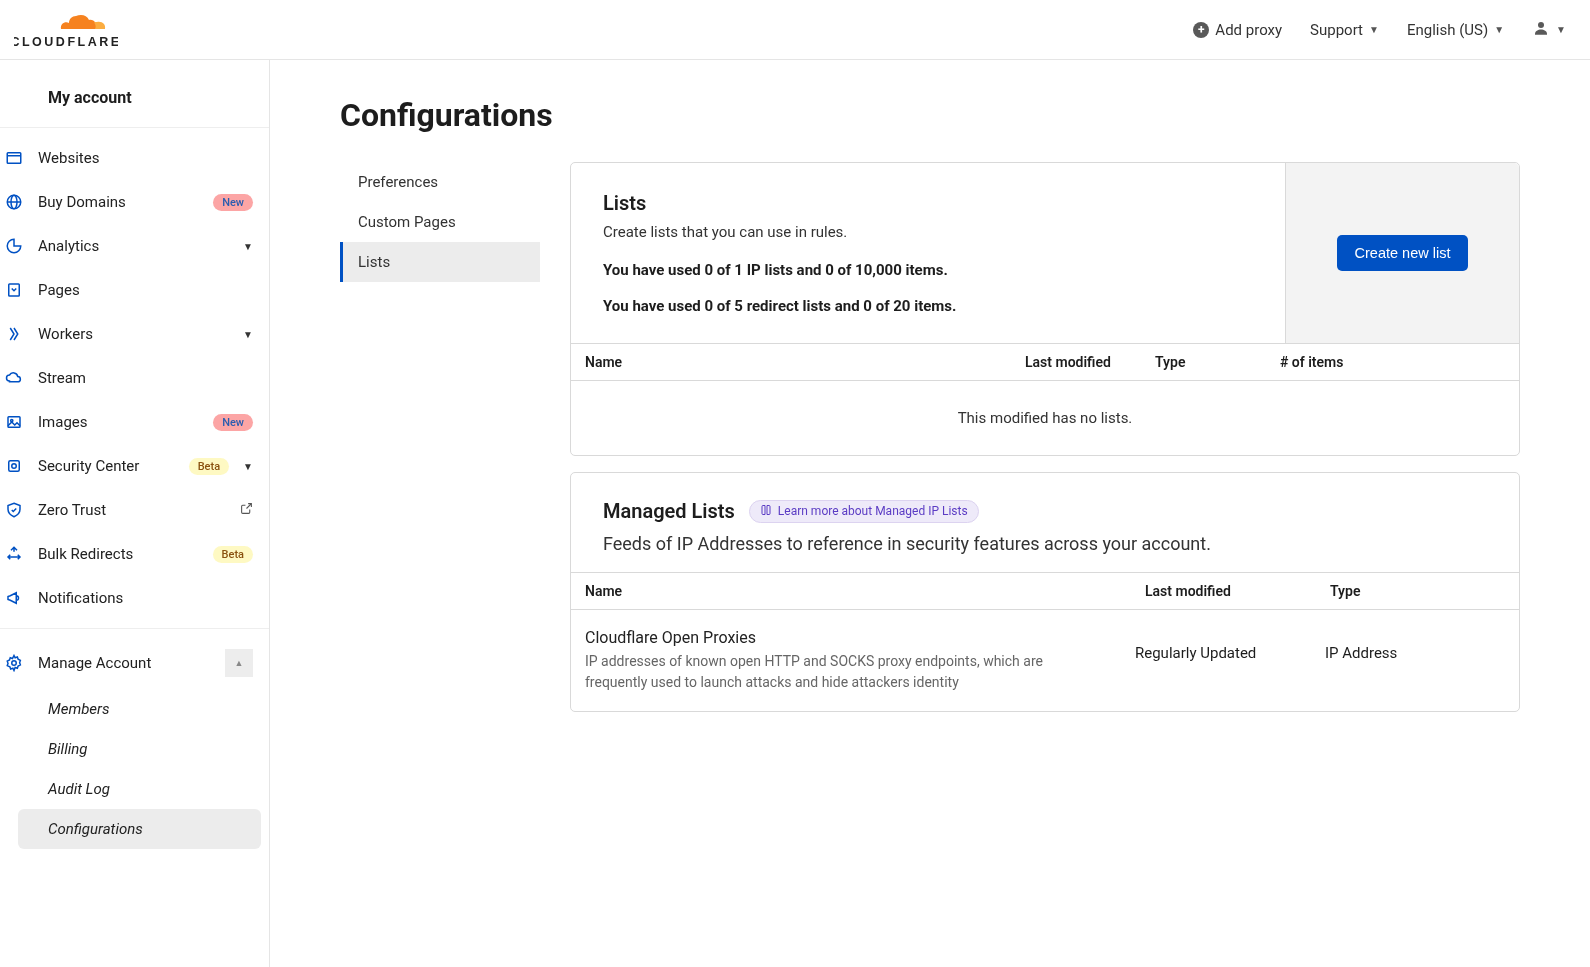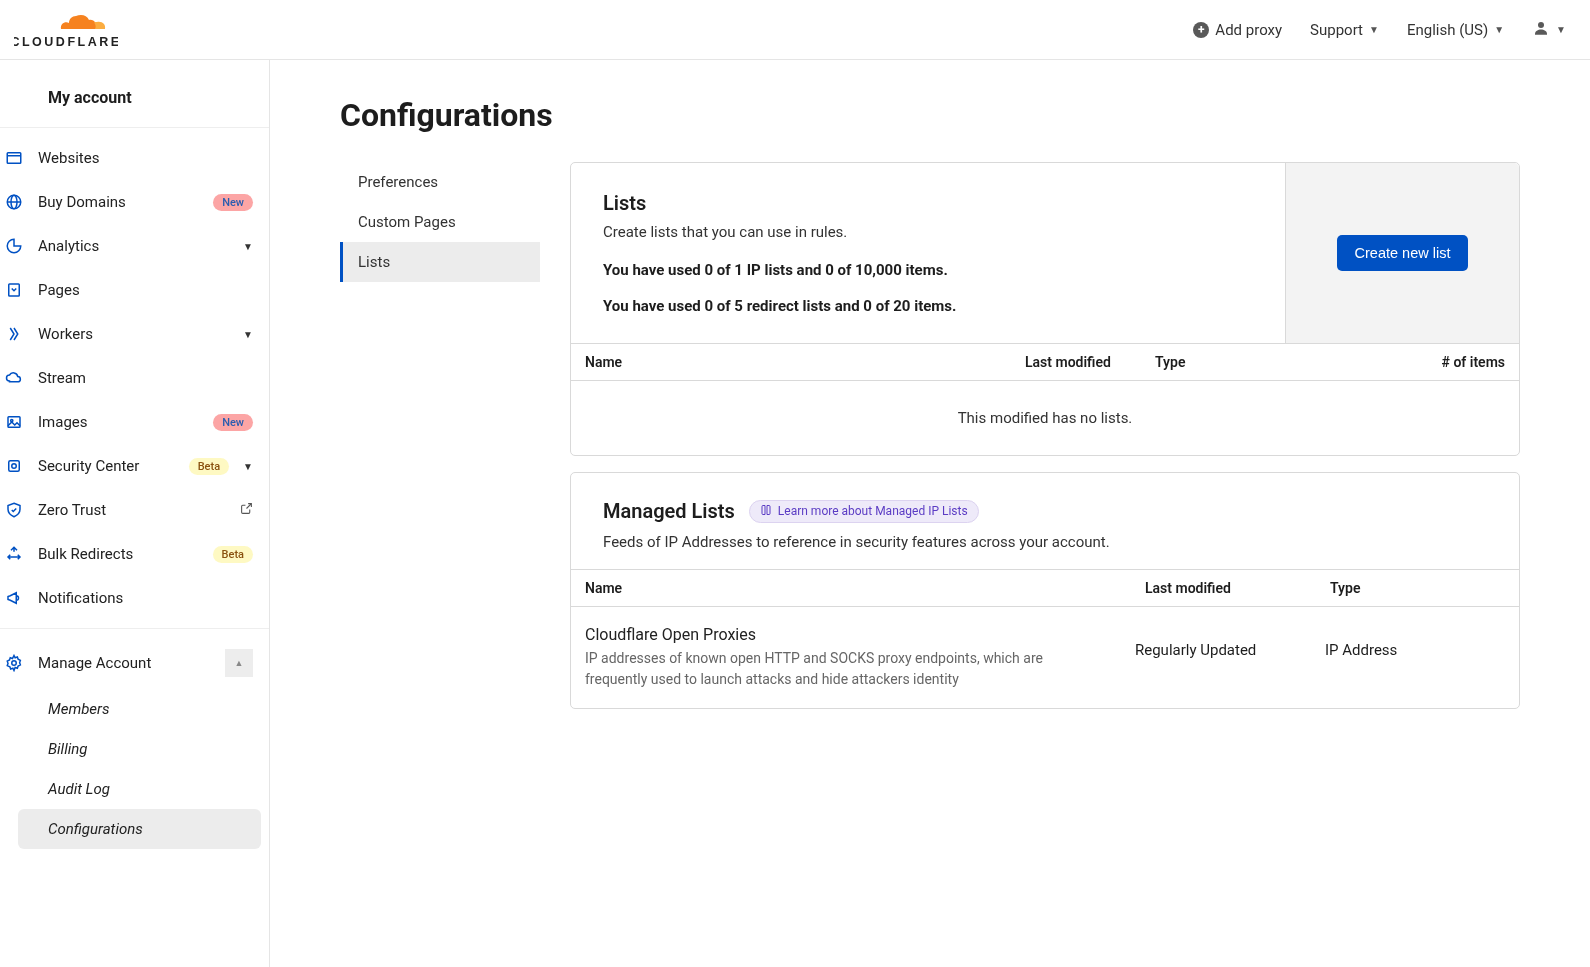--- a/index.html
+++ b/index.html
@@ -51,29 +51,29 @@
 .card-title { font-size: 20px; font-weight: 600; margin-bottom: 8px; }
 .card-desc { font-size: 15px; color: #333; margin-bottom: 20px; }
 .card-stat { font-size: 15px; font-weight: 700; margin-bottom: 18px; }
 .card-stat:last-child { margin-bottom: 0; }
 .btn-primary { background: #0051c3; color: #fff; border: none; border-radius: 5px; padding: 10px 18px; font-size: 14.5px; cursor: pointer; font-weight: 400; }
 
 .table-header { display: flex; border-top: 1px solid #d9d9d9; border-bottom: 1px solid #d9d9d9; padding: 10px 14px; font-weight: 600; font-size: 14px; }
 .th-name { flex: 1; }
 .th-mod { width: 160px; text-align: left; }
 .th-type { width: 160px; text-align: left; }
-.th-items { width: 140px; text-align: right; }
+.th-items { width: 140px; text-align: left; }
 .empty-row { text-align: center; padding: 28px; color: #333; font-size: 15px; }
 
 .managed-head { padding: 26px 32px 18px 32px; }
 .managed-title-row { display: flex; align-items: center; gap: 14px; margin-bottom: 10px; }
 .managed-title { font-size: 20px; font-weight: 600; }
 .learn-pill { display: inline-flex; align-items: center; gap: 6px; background: #eeeaf9; border: 1px solid #dcd3f0; color: #5b3cc4; font-size: 12px; padding: 3px 10px; border-radius: 999px; cursor: pointer; }
 .learn-pill .book { font-size: 11px; }
-.managed-desc { font-size: 15px; color: #333; }
+.managed-desc { font-size: 18px; color: #333; }
 
 .table-row { display: flex; padding: 18px 14px; align-items: flex-start; }
 .td-name { flex: 1; padding-right: 30px; }
 .td-name-title { font-size: 16px; color: #222; margin-bottom: 4px; }
 .td-name-desc { font-size: 14px; color: #666; line-height: 1.5; }
 .td-mod { width: 190px; font-size: 15px; padding-top: 16px; }
 .td-type { width: 180px; font-size: 15px; padding-top: 16px; }
 
 
 .nav-icon svg { width: 18px; height: 18px; }

